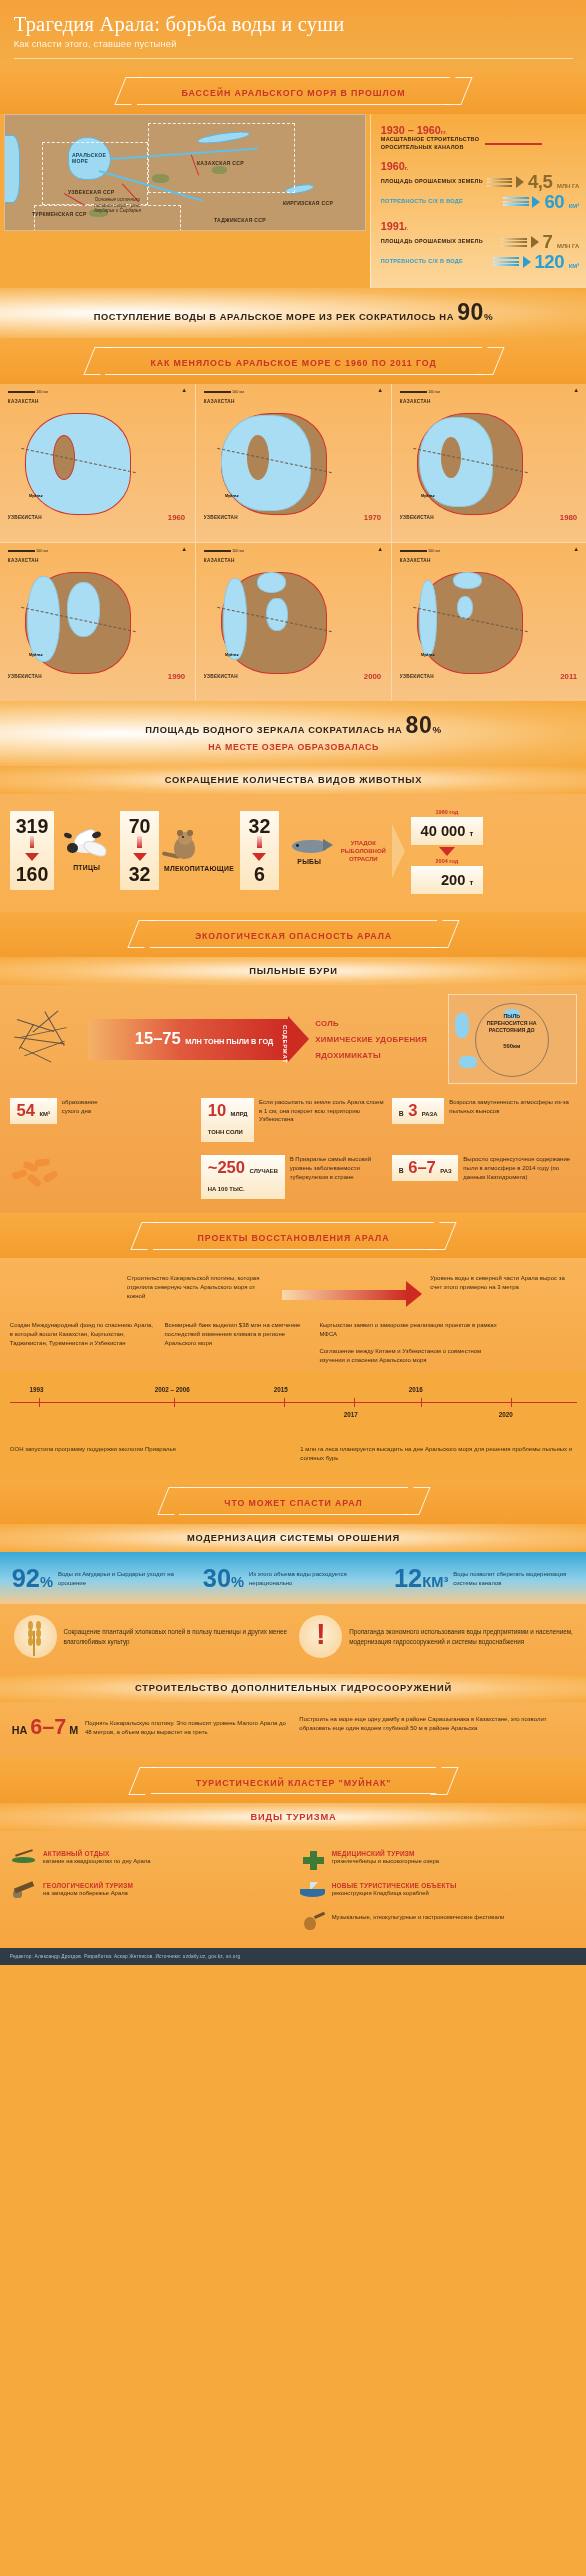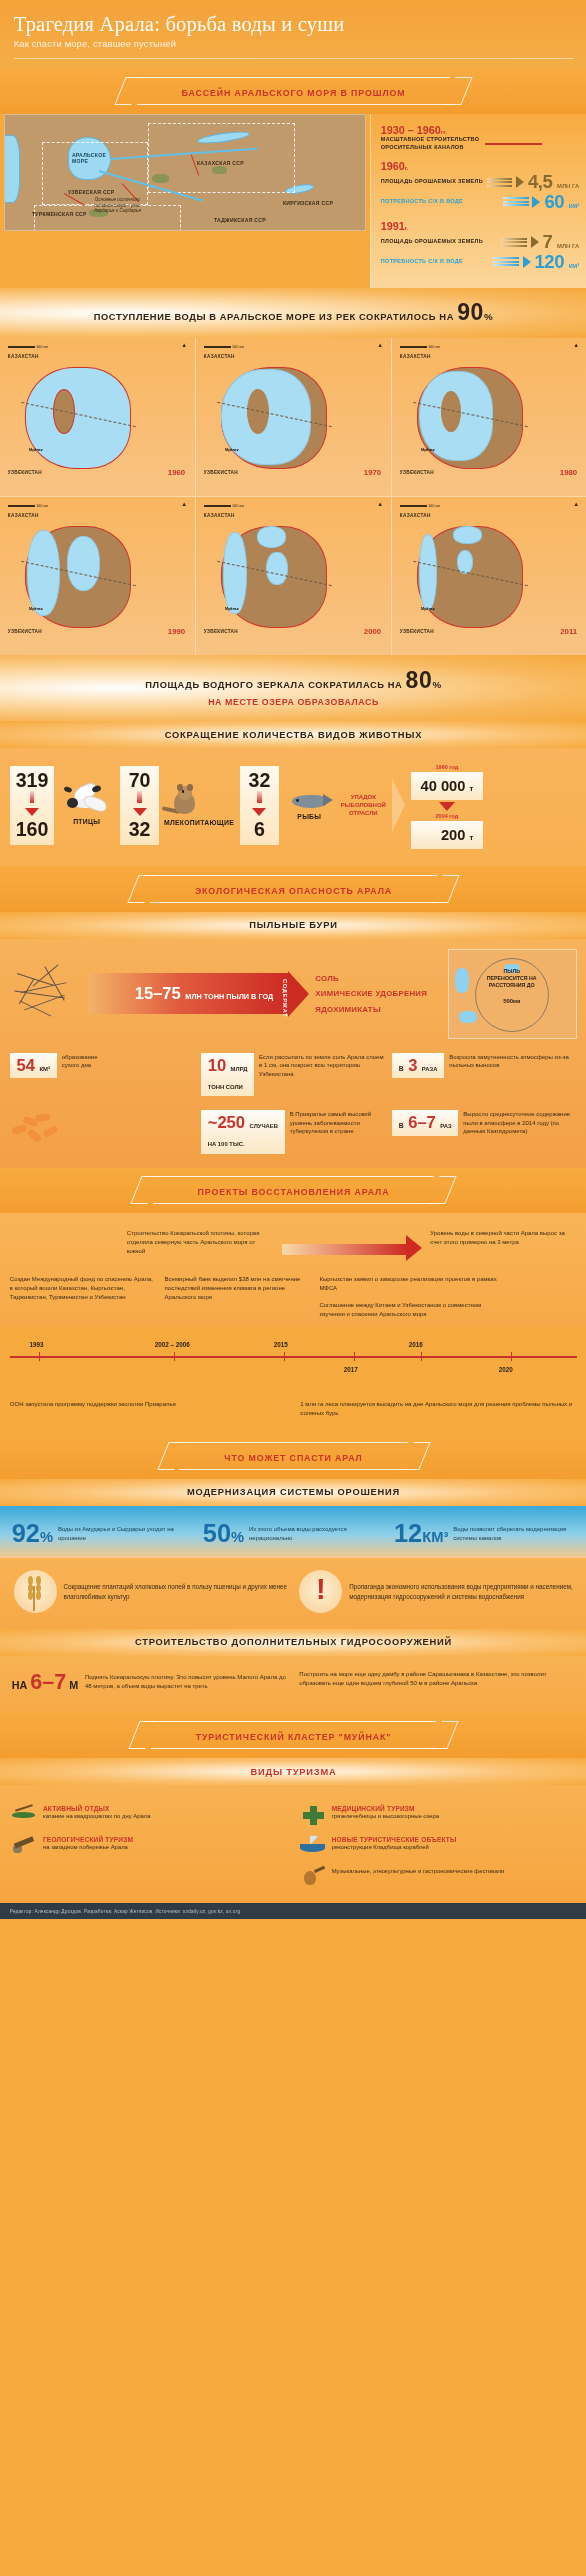--- a/index.html
+++ b/index.html
@@ -292,21 +292,21 @@
     background:#2f3c46; color:#b7c2c9; font-size:4.7px; padding:5.9px 9.8px; letter-spacing:0.2px;
   }
 </style>
 </head>
 <body>
 
 <div class="page">
 
   <div class="header">
     <h1>Трагедия Арала: борьба воды и суши</h1>
-    <h2>Как спасти море, ставшее пустыней</h2>
+    <h2>Как спасти этого, ставшее пустыней</h2>
     <div class="rule"></div>
   </div>
 
   <div class="ribbon">
     <span class="inner">
       <span class="label">БАССЕЙН АРАЛЬСКОГО МОРЯ В ПРОШЛОМ</span>
     </span>
   </div>
 
   <div class="s1">
@@ -397,20 +397,25 @@
         </div>
       </div>
     </div>
   </div>
 
   <div class="banner">
     <span>ПОСТУПЛЕНИЕ ВОДЫ В АРАЛЬСКОЕ МОРЕ ИЗ РЕК СОКРАТИЛОСЬ НА</span>
     <span class="pct">90</span><span class="pcts">%</span>
   </div>
 
+  <div class="ribbon">
+    <span class="inner">
+      <span class="label">КАК МЕНЯЛОСЬ АРАЛЬСКОЕ МОРЕ С 1960 ПО 2011 ГОД</span>
+    </span>
+  </div>
 
   <div class="mapgrid">
 
     <div class="mcell">
       <div class="scalebar"><span class="bar"></span> <span>100 км</span></div>
       <div class="north">▲</div>
       <div class="kz">КАЗАХСТАН</div>
       <div class="water" style="left:25.4px;top:29px;width:106px;height:102px;border-radius:46% 42% 40% 48%;"></div>
       <div class="water" style="left:53px;top:51px;width:21.5px;height:45px;border-radius:50%;background:#b08355;"></div>
       <div class="dash" style="left:19.6px;top:76px;width:117px;transform:rotate(12deg);"></div>
@@ -702,21 +707,21 @@
 
   <div class="bar-heading">МОДЕРНИЗАЦИЯ СИСТЕМЫ ОРОШЕНИЯ</div>
 
   <div class="sky">
     <div class="row">
       <div class="item">
         <div class="pc"><span>92</span><span class="sm">%</span></div>
         <div class="ptxt">Воды из Амударьи и Сырдарьи уходит на орошение</div>
       </div>
       <div class="item">
-        <div class="pc"><span>50</span><span class="sm">%</span></div>
+        <div class="pc"><span>30</span><span class="sm">%</span></div>
         <div class="ptxt">Из этого объема воды расходуется нерационально</div>
       </div>
       <div class="item">
         <div class="pc"><span>12</span><span class="sm">КМ³</span></div>
         <div class="ptxt">Воды позволит сберегать модернизация системы каналов</div>
       </div>
     </div>
   </div>
 
   <div class="measures">

